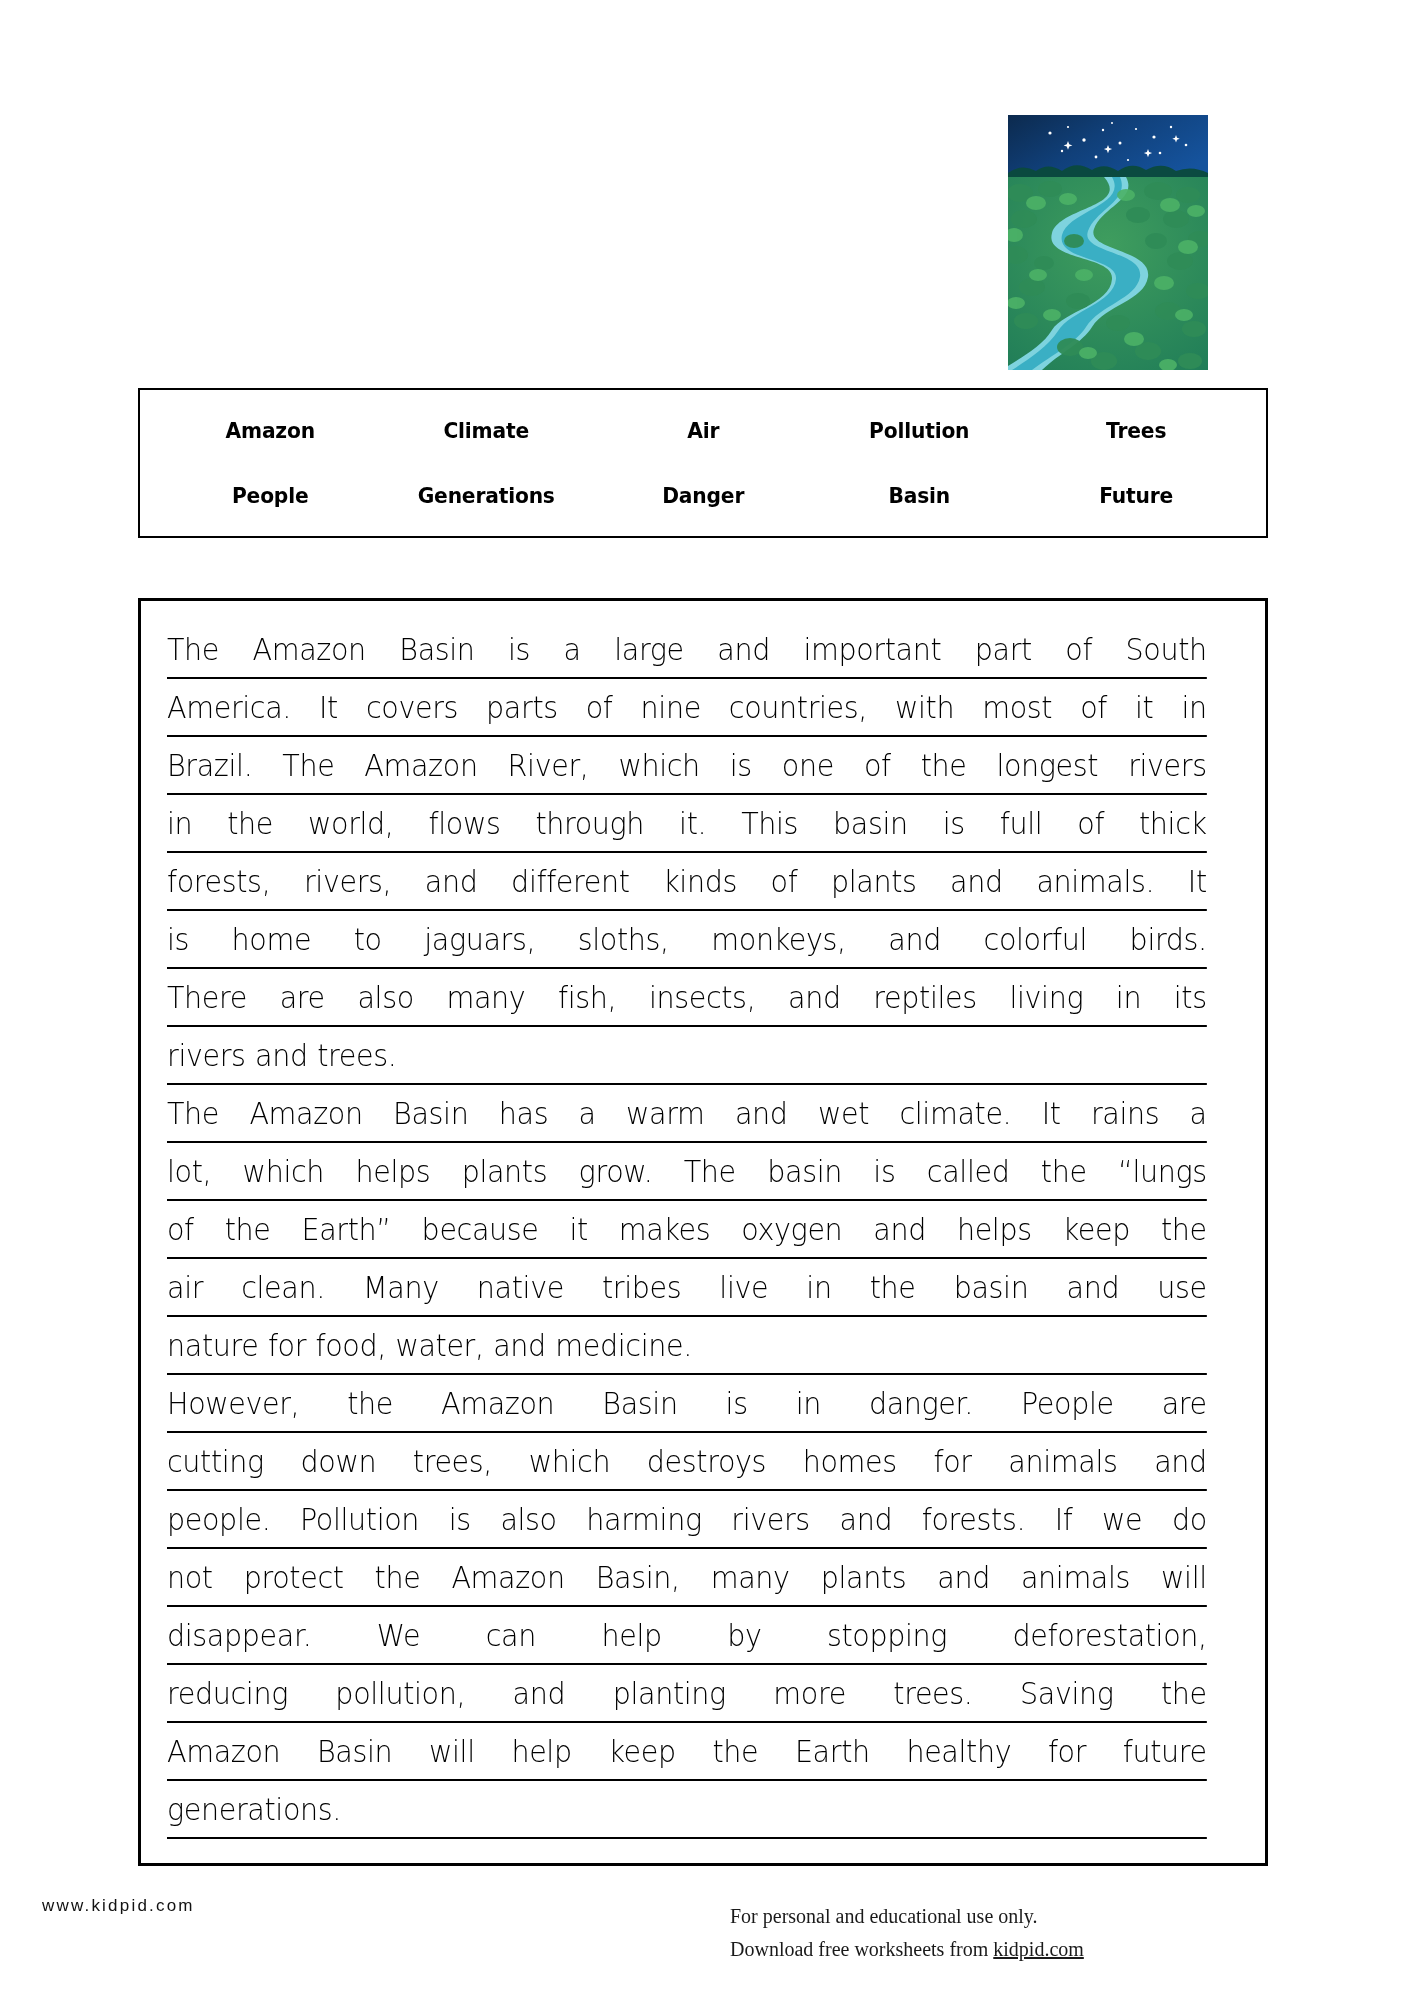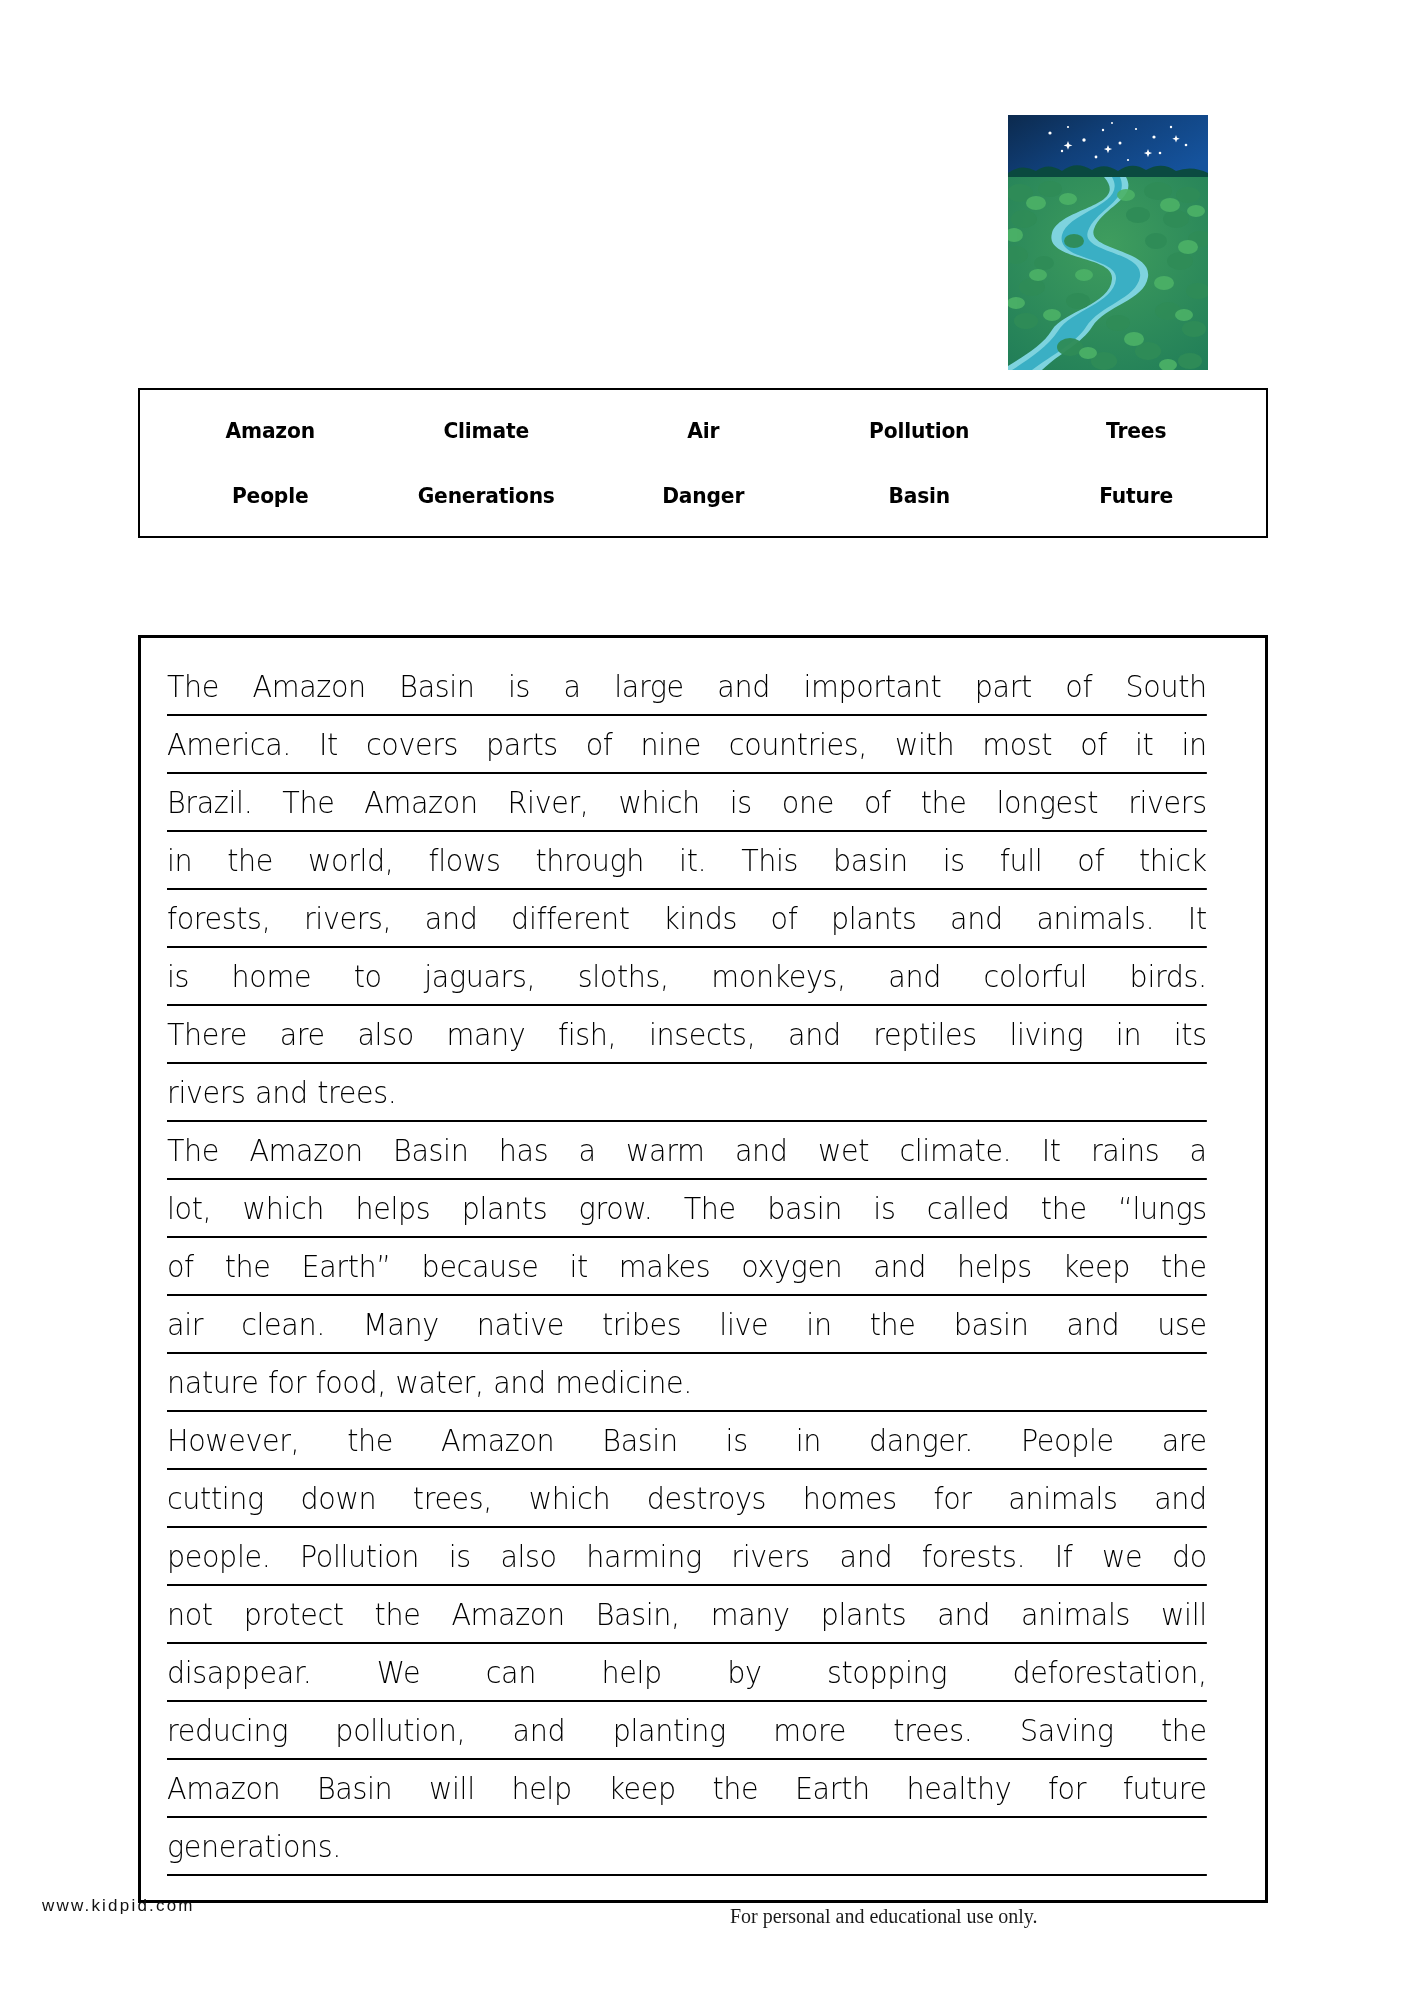--- a/index.html
+++ b/index.html
@@ -97,21 +97,20 @@
 
   
   .paragraph-box {
     position: absolute;
     left: 138px;
     top: 598px;
     width: 1130px;
     height: 1268px;
     border: 3px solid #000000;
     padding: 20px 26px 10px 26px;
-    margin-top: 37px;
   }
 
   .para-block { margin: 0; }
 
   .para-line {
     display: flex;
     font-family: "DejaVu Sans", sans-serif;
     font-weight: 300;
     font-size: 29.5px;
     line-height: 58px;
@@ -555,15 +554,18 @@
         </div>
       </div>
   </div>
 
   <div class="footer-logo">
     <div class="logo-url">www.kidpid.com</div>
   </div>
 
   <div class="footer-note">
     <div>For personal and educational use only.</div>
+    <div>
+      <span>Download free worksheets from </span><a class="link" href="#">kidpid.com</a>
+    </div>
   </div>
 
 </div>
 
 </body></html>

